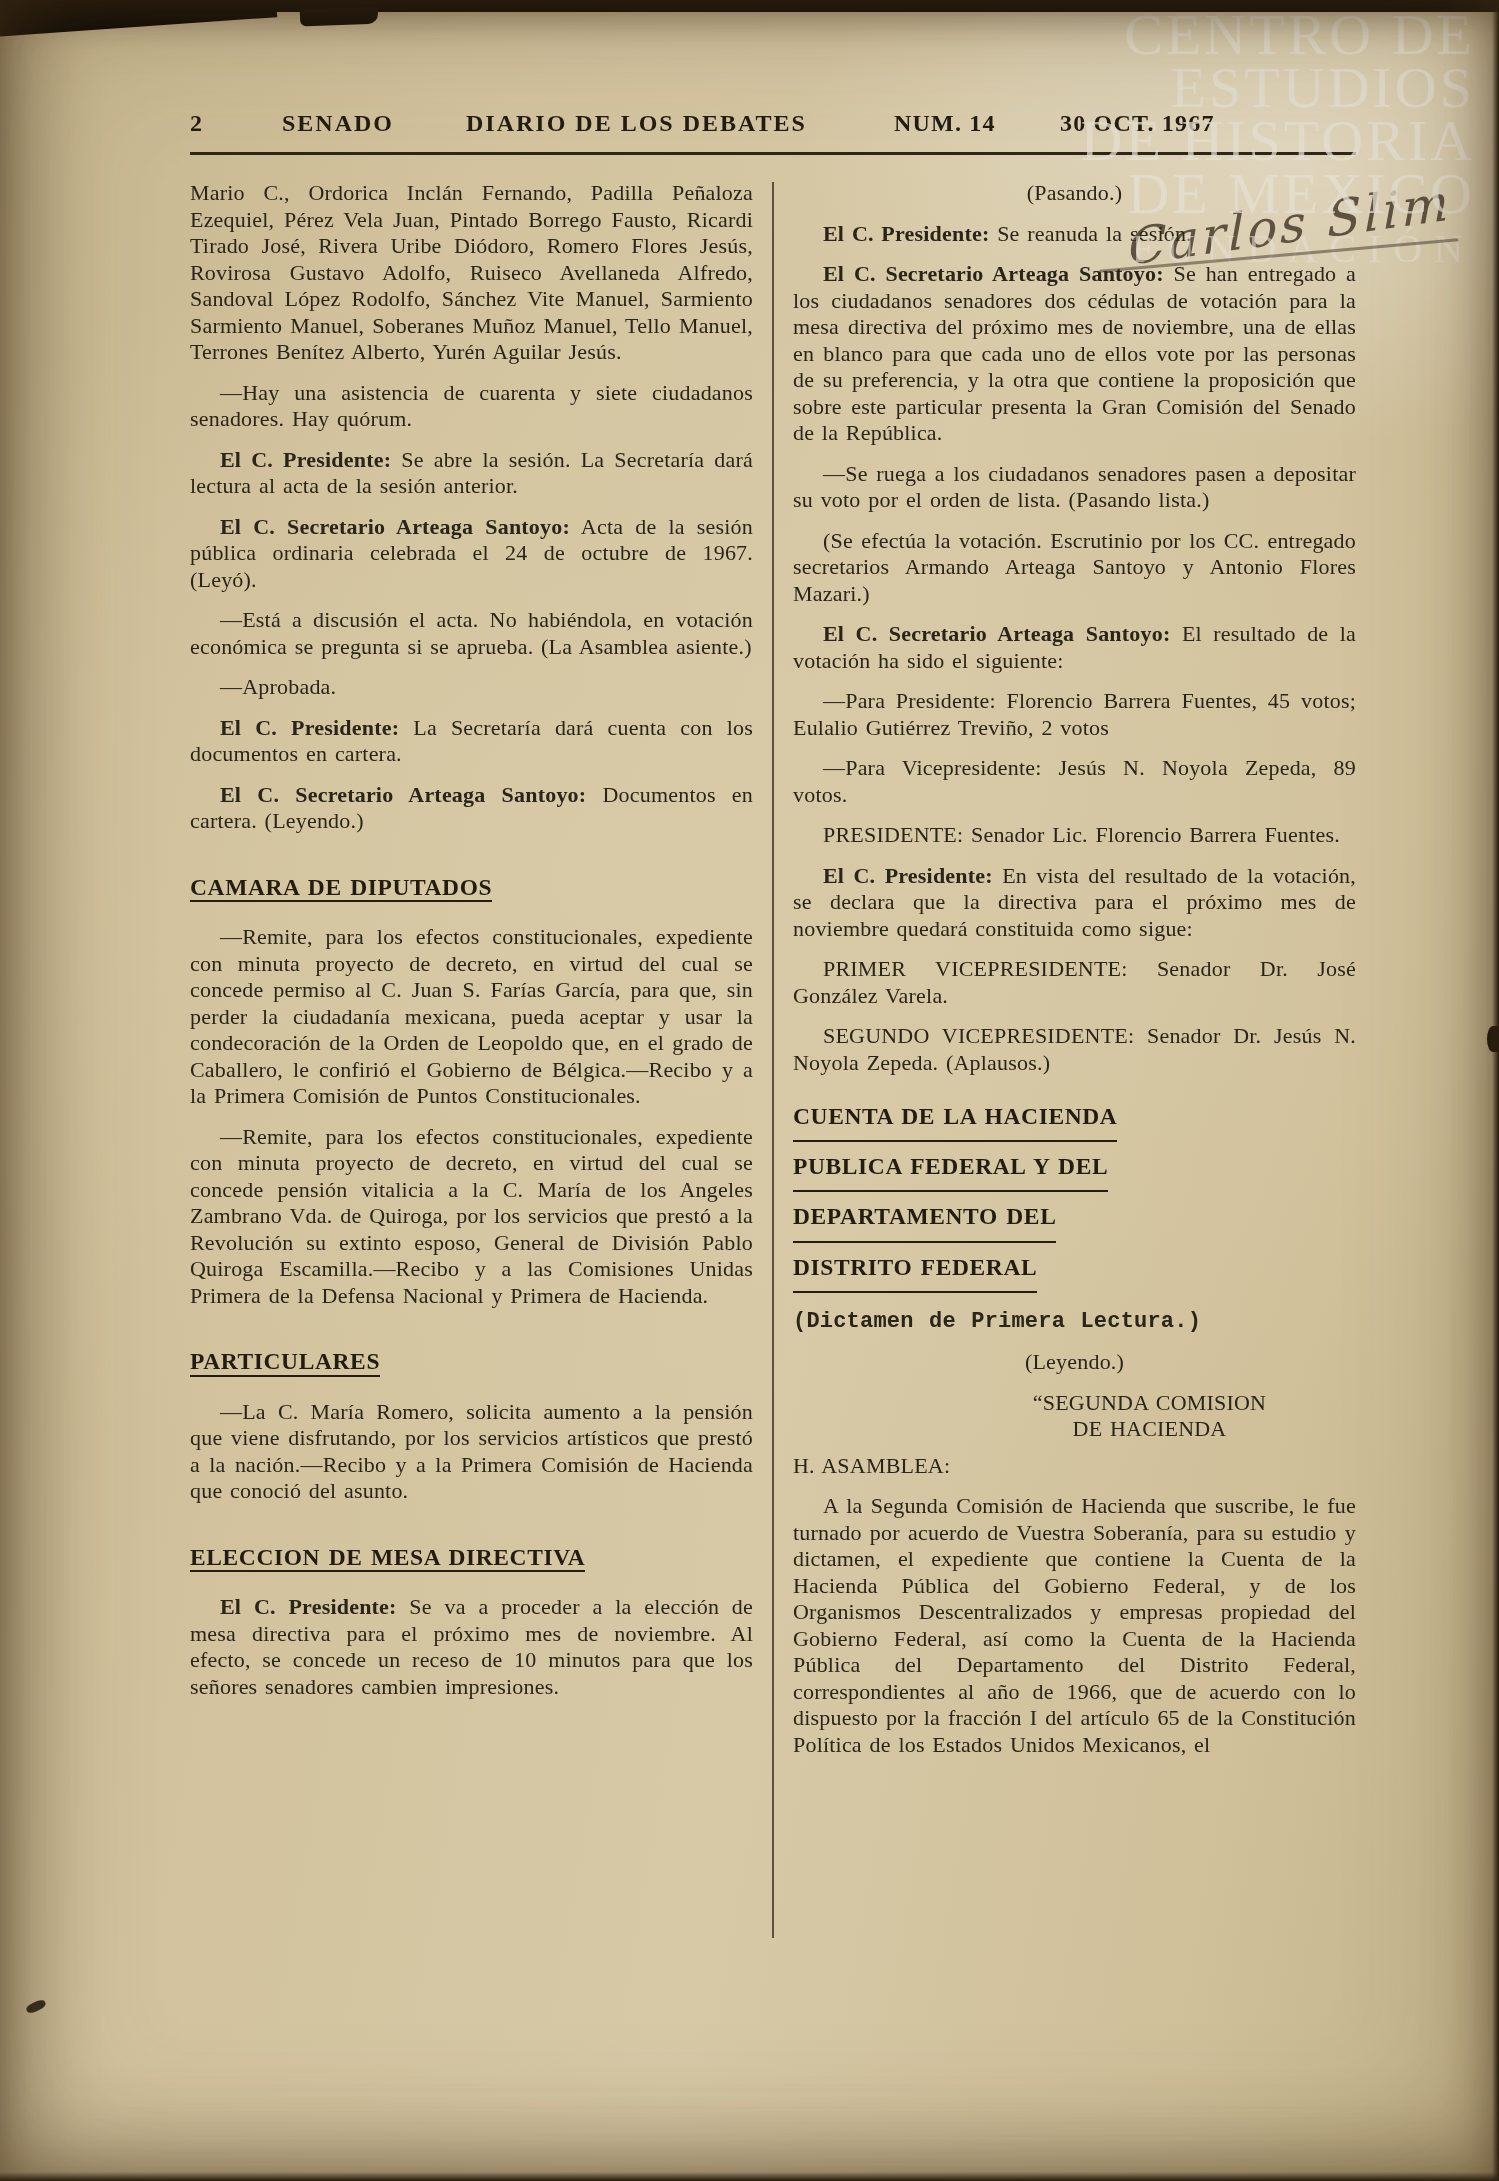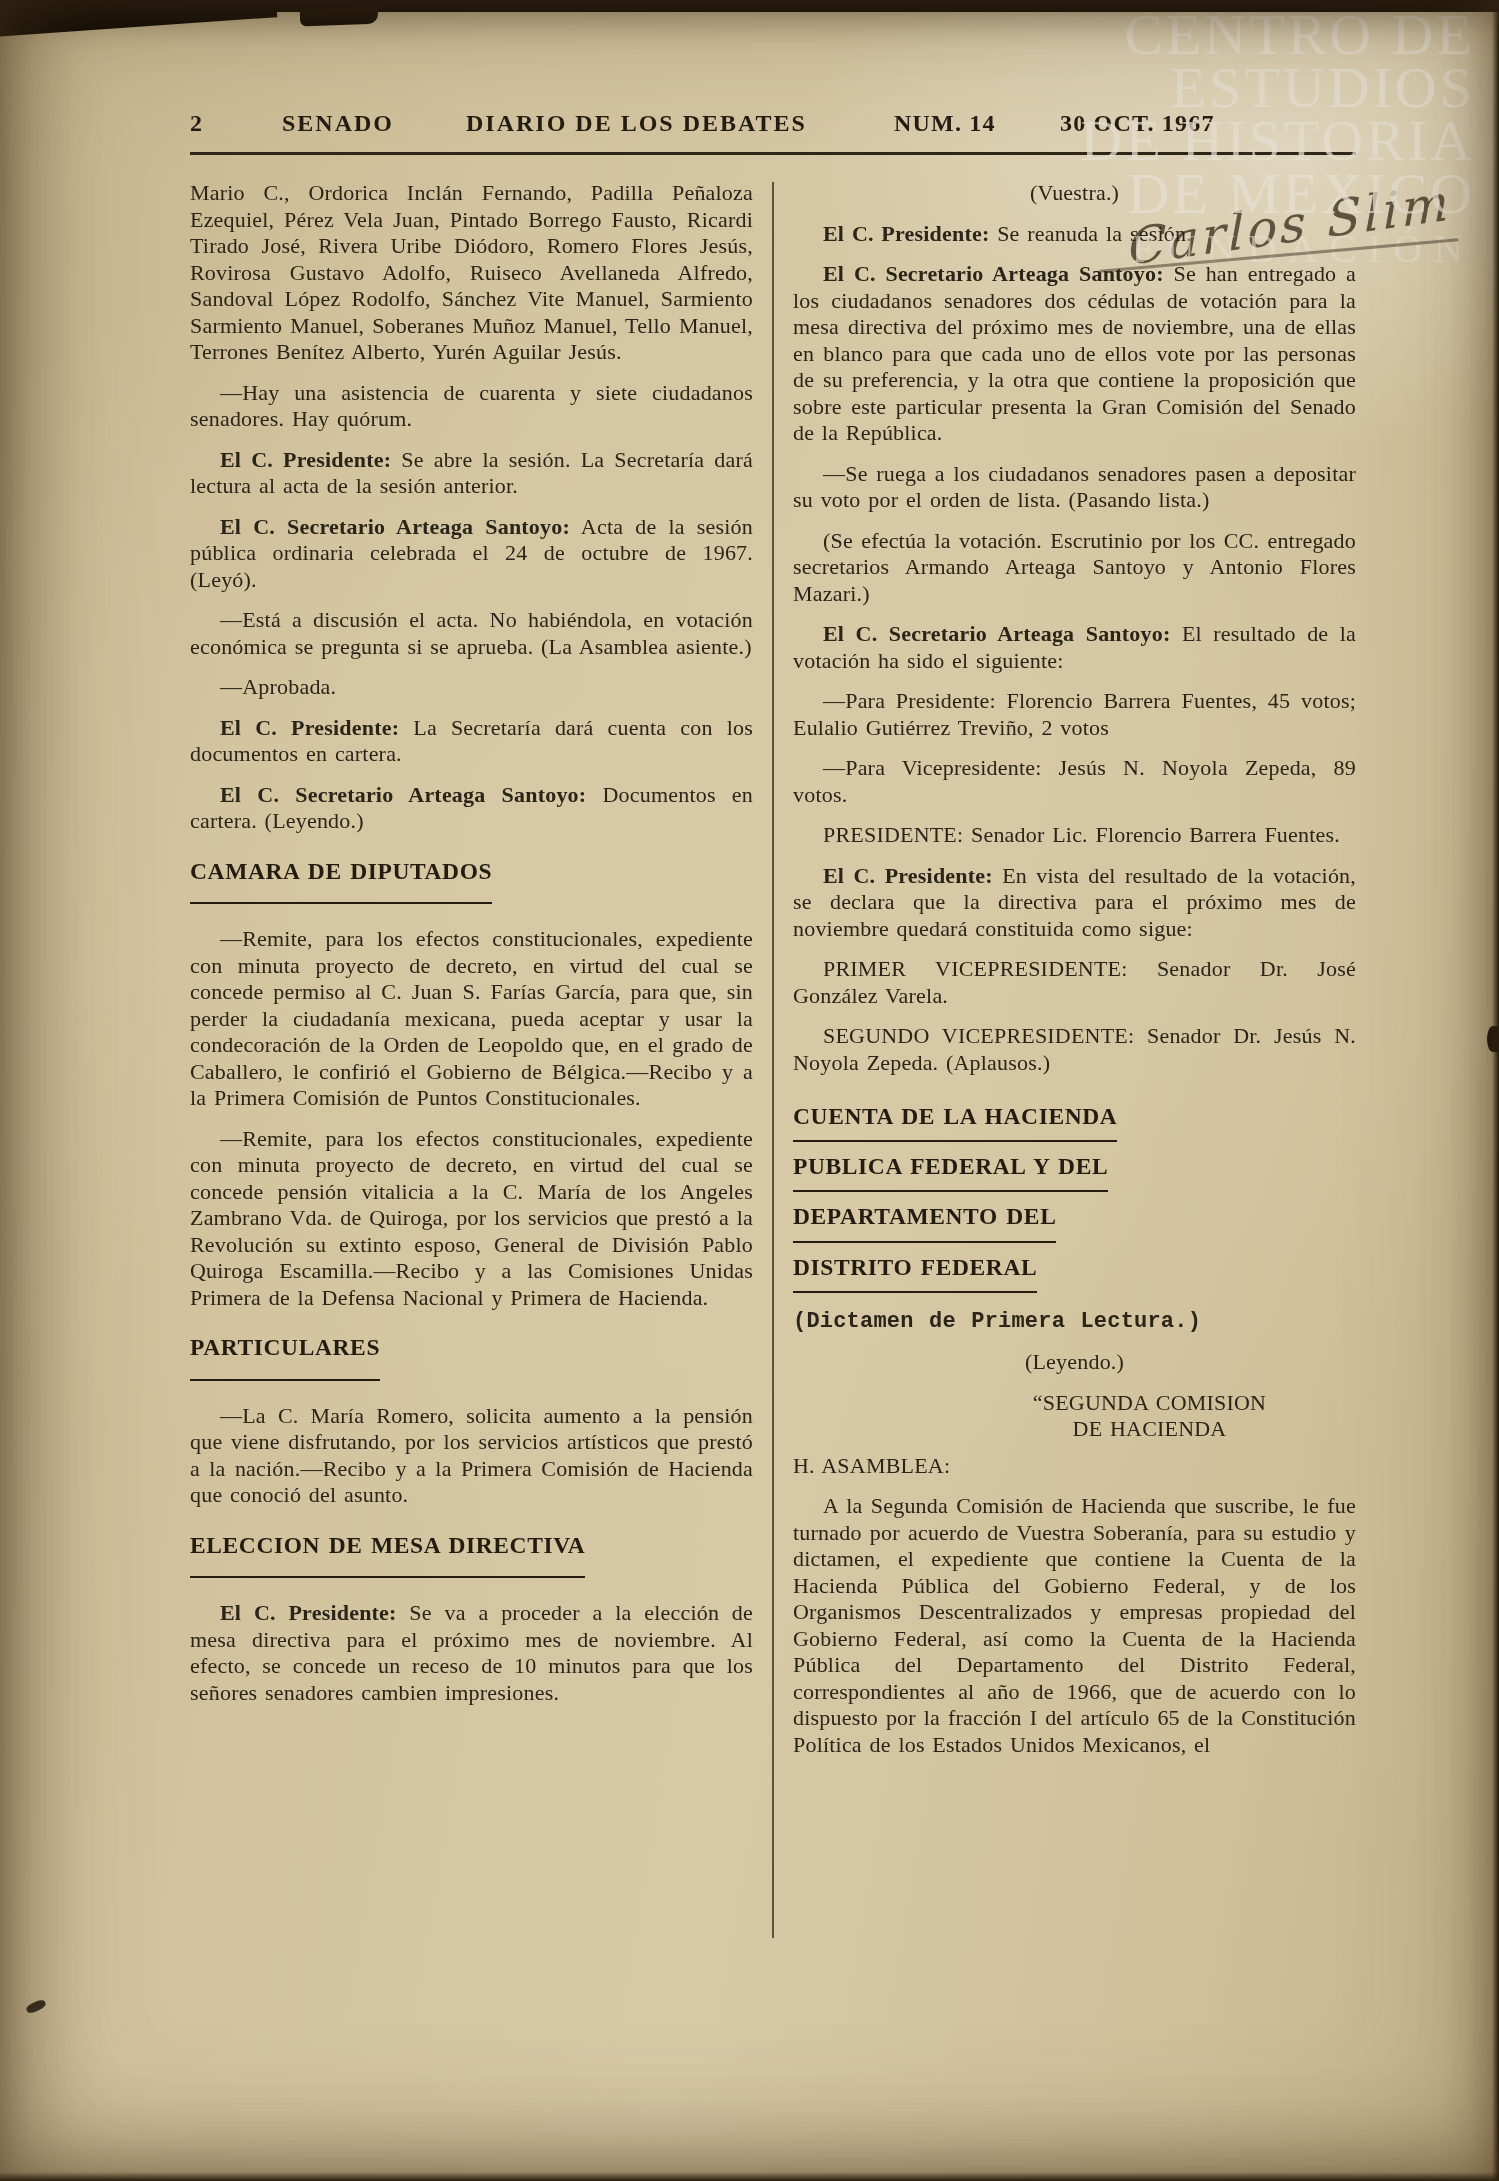--- a/index.html
+++ b/index.html
@@ -62,22 +62,22 @@
   .col{width:563px;font-size:22px;line-height:26.5px;word-spacing:2px;letter-spacing:.2px;}
   .divider{flex:0 0 2px;background:rgba(62,50,34,.8);margin:2px 19px 0 19px;min-height:1750px;}
 
   .para{margin:0 0 14px;text-align:justify;text-indent:30px;}
   .para.noindent{text-indent:0;}
   .para.center{text-align:center;text-indent:0;}
   .para.bold{font-weight:700;font-family:Liberation Mono, monospace;}
   .lead{font-weight:700;}
   .center-lines{text-align:center;text-indent:0;padding-left:150px;margin-bottom:10px;}
   .cline{display:block;}
-  .heading{font-size:23.5px;font-weight:700;letter-spacing:.6px;margin:23px 0 22px;
-           display:table;border-bottom:2.6px solid currentColor;padding-bottom:18px;color:#241c10;}
+  .heading{font-size:23.5px;font-weight:700;letter-spacing:.6px;margin:39px 0 22px;
+           display:table;border-bottom:2.6px solid currentColor;padding-bottom:0;color:#241c10;}
   .heading.heading-lines{display:block;border-bottom:none;padding-bottom:0;margin:26px 0 16px;}
   .hline{display:table;border-bottom:2.6px solid currentColor;padding-bottom:10px;margin-bottom:10px;
          line-height:1.2;}
 </style>
 </head>
 <body>
 
 <div class="page">
 
   <header class="masthead">
@@ -102,21 +102,21 @@
         <h2 class="heading">CAMARA DE DIPUTADOS</h2>
         <p class="para">—Remite, para los efectos constitucionales, expediente con minuta proyecto de decreto, en virtud del cual se concede permiso al C. Juan S. Farías García, para que, sin perder la ciudadanía mexicana, pueda aceptar y usar la condecoración de la Orden de Leopoldo que, en el grado de Caballero, le confirió el Gobierno de Bélgica.—Recibo y a la Primera Comisión de Puntos Constitucionales.</p>
         <p class="para">—Remite, para los efectos constitucionales, expediente con minuta proyecto de decreto, en virtud del cual se concede pensión vitalicia a la C. María de los Angeles Zambrano Vda. de Quiroga, por los servicios que prestó a la Revolución su extinto esposo, General de División Pablo Quiroga Escamilla.—Recibo y a las Comisiones Unidas Primera de la Defensa Nacional y Primera de Hacienda.</p>
         <h2 class="heading">PARTICULARES</h2>
         <p class="para">—La C. María Romero, solicita aumento a la pensión que viene disfrutando, por los servicios artísticos que prestó a la nación.—Recibo y a la Primera Comisión de Hacienda que conoció del asunto.</p>
         <h2 class="heading">ELECCION DE MESA DIRECTIVA</h2>
         <p class="para"><strong class="lead">El C. Presidente:</strong> <span>Se va a proceder a la elección de mesa directiva para el próximo mes de noviembre. Al efecto, se concede un receso de 10 minutos para que los señores senadores cambien impresiones.</span></p>
       </div>
     <div class="divider"></div>
     <div class="col" id="col-right">
-        <p class="para center">(Vuestra.)</p>
+        <p class="para center">(Pasando.)</p>
         <p class="para"><strong class="lead">El C. Presidente:</strong> <span>Se reanuda la sesión.</span></p>
         <p class="para"><strong class="lead">El C. Secretario Arteaga Santoyo:</strong> <span>Se han entregado a los ciudadanos senadores dos cédulas de votación para la mesa directiva del próximo mes de noviembre, una de ellas en blanco para que cada uno de ellos vote por las personas de su preferencia, y la otra que contiene la proposición que sobre este particular presenta la Gran Comisión del Senado de la República.</span></p>
         <p class="para">—Se ruega a los ciudadanos senadores pasen a depositar su voto por el orden de lista. (Pasando lista.)</p>
         <p class="para">(Se efectúa la votación. Escrutinio por los CC. entregado secretarios Armando Arteaga Santoyo y Antonio Flores Mazari.)</p>
         <p class="para"><strong class="lead">El C. Secretario Arteaga Santoyo:</strong> <span>El resultado de la votación ha sido el siguiente:</span></p>
         <p class="para">—Para Presidente: Florencio Barrera Fuentes, 45 votos; Eulalio Gutiérrez Treviño, 2 votos</p>
         <p class="para">—Para Vicepresidente: Jesús N. Noyola Zepeda, 89 votos.</p>
         <p class="para">PRESIDENTE: Senador Lic. Florencio Barrera Fuentes.</p>
         <p class="para"><strong class="lead">El C. Presidente:</strong> <span>En vista del resultado de la votación, se declara que la directiva para el próximo mes de noviembre quedará constituida como sigue:</span></p>
         <p class="para">PRIMER VICEPRESIDENTE: Senador Dr. José González Varela.</p>

